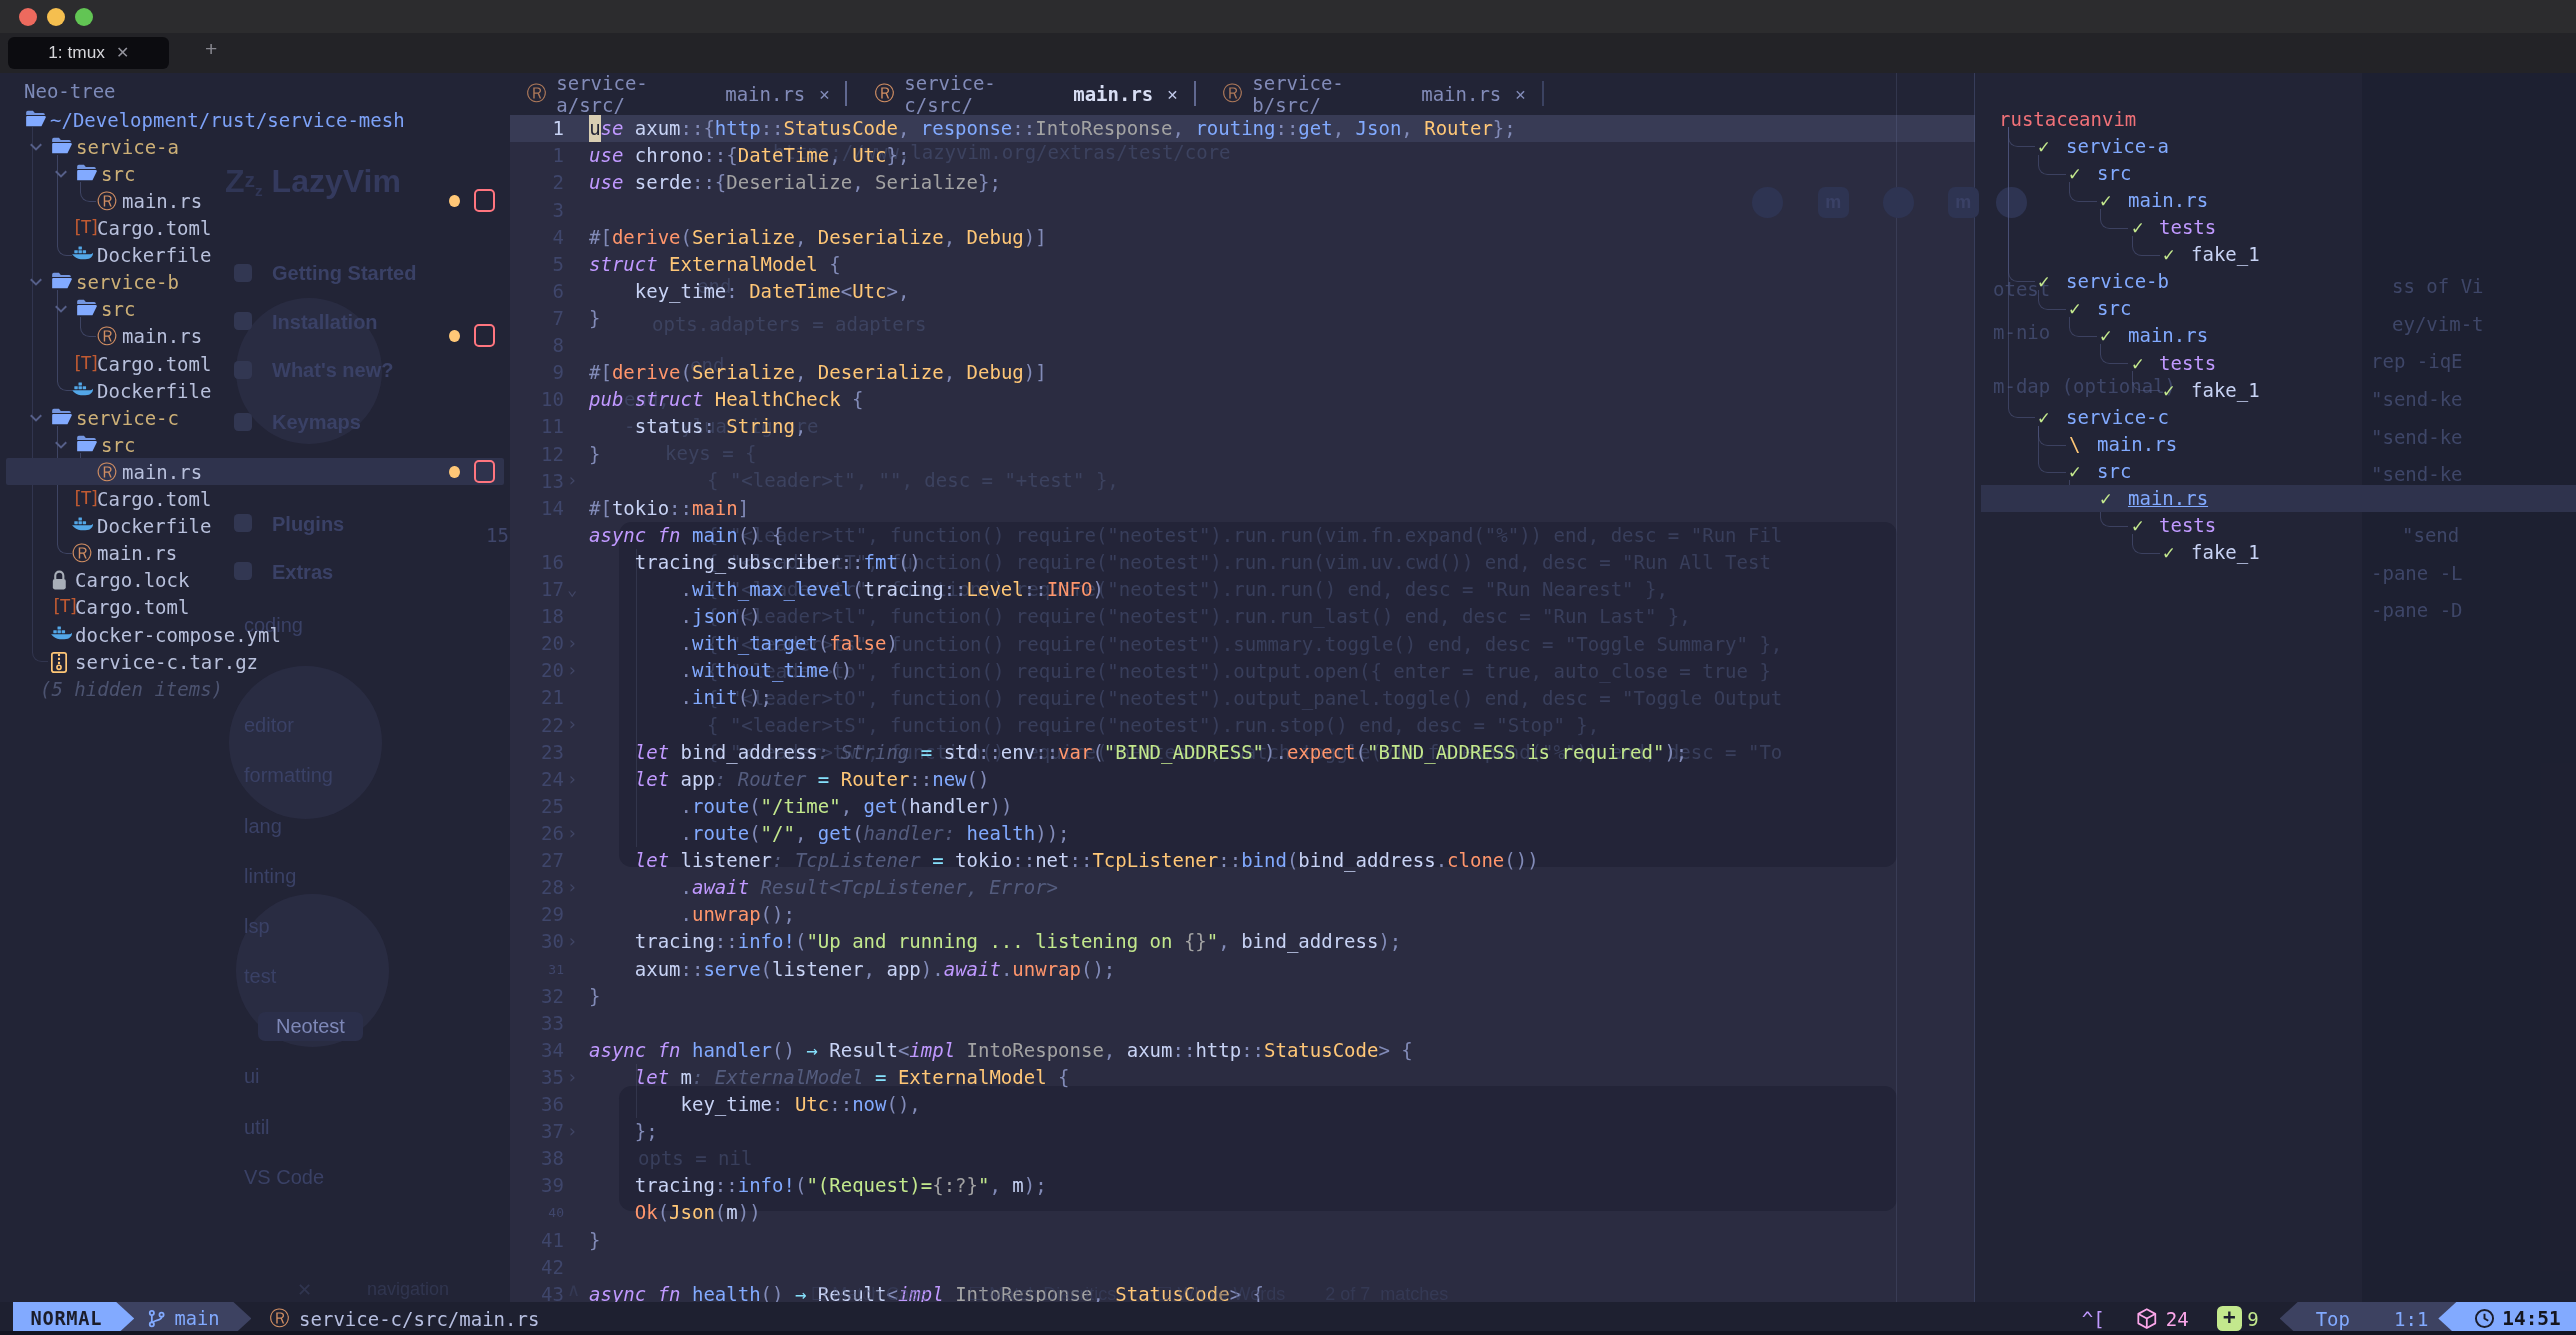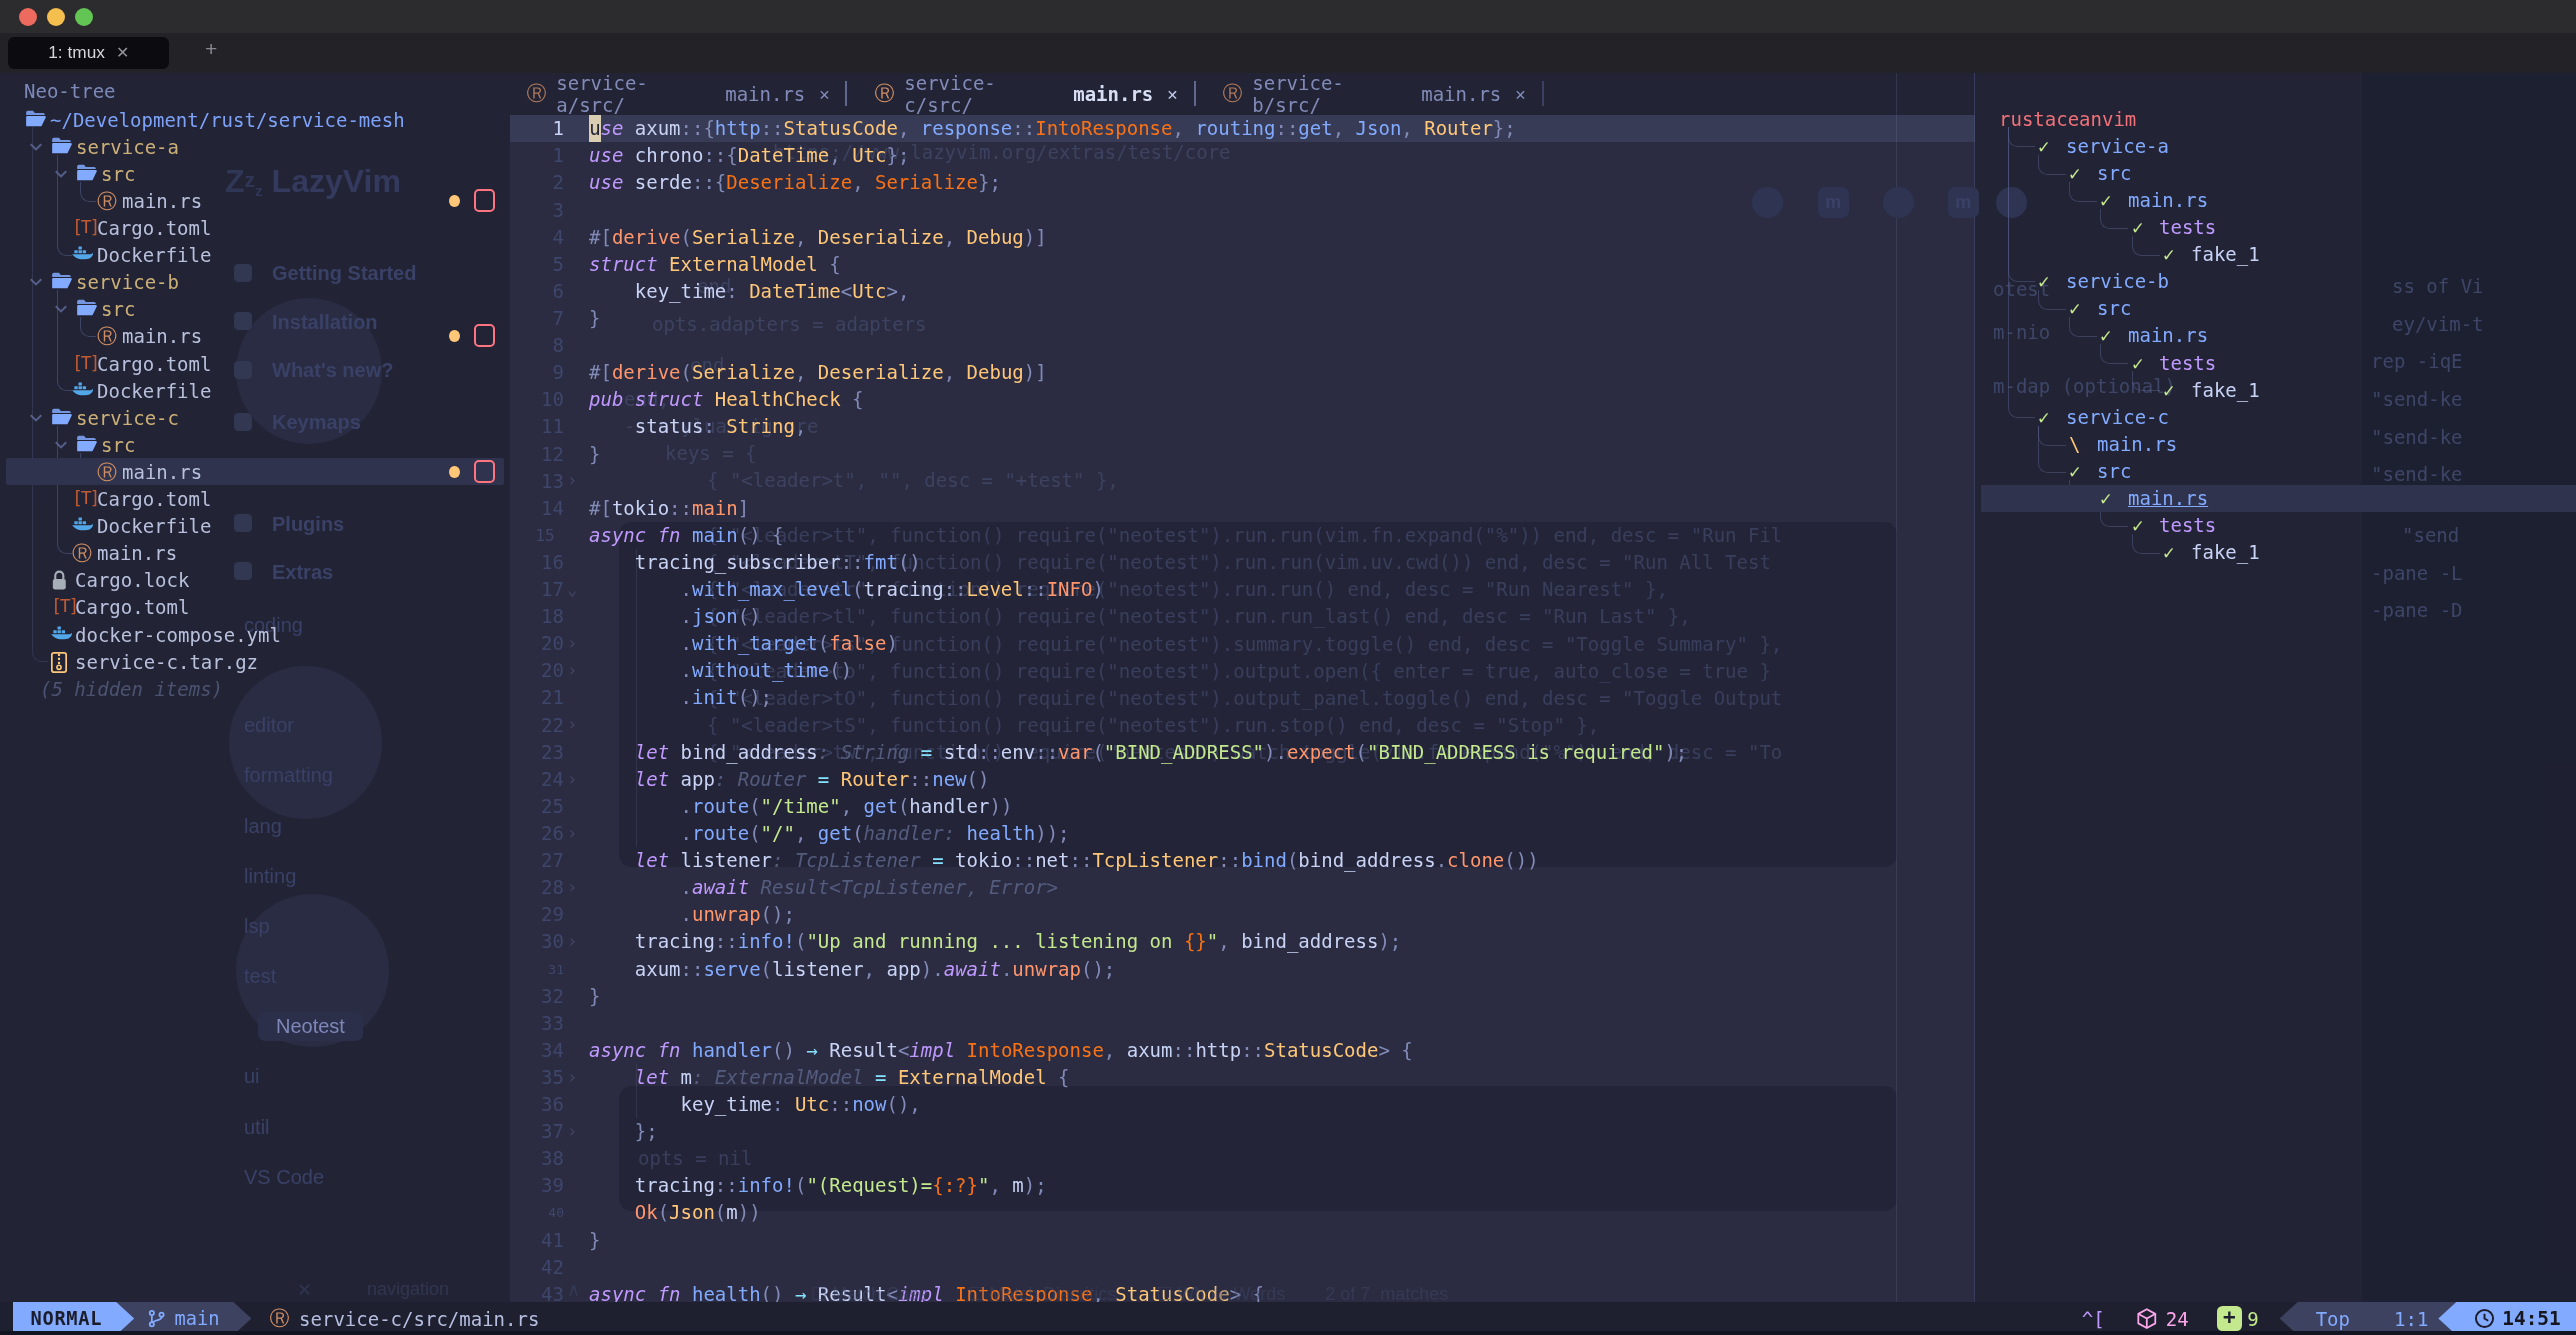--- a/index.html
+++ b/index.html
@@ -17,21 +17,21 @@
   .newtab{position:absolute;left:205px;top:4.2px;color:#87878f;font:21px "Liberation Sans",sans-serif;}
   
   .term{position:absolute;left:0;top:73px;width:2576px;height:1262px;background:#222436;}
   .editor-bg{position:absolute;left:510px;top:42px;width:1465px;height:1229px;background:#2b2c41;}
   .gpanel{position:absolute;background:#232438;border-radius:12.5px;}
   .sepline{position:absolute;top:0;width:1.4px;height:1229px;background:#3b4261;opacity:.85;}
   .ghostline-v{position:absolute;top:0;width:0.7px;height:1229px;background:rgba(110,120,160,.22);}
   .rdark{position:absolute;background:rgba(28,30,47,.72);}
   
   .tk-k{color:#c099ff;font-style:italic}.tk-t{color:#ffc777}.tk-f{color:#82aaff}
-  .tk-s{color:#c3e88d}.tk-e{color:#f97316}.tk-o{color:#86e1fc}.tk-p{color:#828bb8}
+  .tk-s{color:#c3e88d}.tk-e{color:#a3a3a3}.tk-o{color:#86e1fc}.tk-p{color:#828bb8}
   .tk-v{color:#c8d3f5}.tk-c{color:#ff966c}.tk-i{color:#545c7e;font-style:italic}
   
   .statusline{position:absolute;left:0;top:1302px;width:2576px;height:33px;background:#1e2030;z-index:6;}
   .bstrip{position:absolute;left:0;top:1331px;width:2576px;height:4.2px;background:#131421;z-index:7;}
   .pl-r{clip-path:polygon(0 0,calc(100% - 18px) 0,100% 50%,calc(100% - 18px) 100%,0 100%);}
   .pl-l{clip-path:polygon(18px 0,100% 0,100% 100%,18px 100%,0 50%);}
   svg{display:block;}
 </style>
 </head>
 <body>
@@ -400,21 +400,21 @@
         <div style="position: absolute; left: 510px; top: 313px; width: 54px; text-align: right; color: rgb(63, 70, 107); font-size: 19px; line-height: 27px; z-index: 4;">10</div>
         <div style="position: absolute; left: 589px; top: 313px; white-space: pre; font-size: 19px; line-height: 27px; z-index: 4;"><span class="tk-k">pub struct</span><span class="tk-t"> HealthCheck</span><span class="tk-p"> {</span></div>
         <div style="position: absolute; left: 510px; top: 340px; width: 54px; text-align: right; color: rgb(63, 70, 107); font-size: 19px; line-height: 27px; z-index: 4;">11</div>
         <div style="position: absolute; left: 589px; top: 340px; white-space: pre; font-size: 19px; line-height: 27px; z-index: 4;"><span class="tk-v">    status</span><span class="tk-p">: </span><span class="tk-t">String</span><span class="tk-p">,</span></div>
         <div style="position: absolute; left: 510px; top: 368px; width: 54px; text-align: right; color: rgb(63, 70, 107); font-size: 19px; line-height: 27px; z-index: 4;">12</div>
         <div style="position: absolute; left: 589px; top: 368px; white-space: pre; font-size: 19px; line-height: 27px; z-index: 4;"><span class="tk-p">}</span></div>
         <div style="position: absolute; left: 510px; top: 395px; width: 54px; text-align: right; color: rgb(63, 70, 107); font-size: 19px; line-height: 27px; z-index: 4;">13</div>
         <div style="position: absolute; left: 589px; top: 395px; white-space: pre; font-size: 19px; line-height: 27px; z-index: 4;"></div>
         <div style="position: absolute; left: 510px; top: 422px; width: 54px; text-align: right; color: rgb(63, 70, 107); font-size: 19px; line-height: 27px; z-index: 4;">14</div>
         <div style="position: absolute; left: 589px; top: 422px; white-space: pre; font-size: 19px; line-height: 27px; z-index: 4;"><span class="tk-p">#[</span><span class="tk-v">tokio</span><span class="tk-p">::</span><span class="tk-c">main</span><span class="tk-p">]</span></div>
-        <div style="position: absolute; left: 518px; top: 449px; width: 54px; text-align: center; color: rgb(63, 70, 107); font-size: 16px; line-height: 27px; z-index: 4;">15</div>
+        <div style="position: absolute; left: 486px; top: 449px; width: 54px; text-align: left; color: rgb(63, 70, 107); font-size: 19px; line-height: 27px; z-index: 4;">15</div>
         <div style="position: absolute; left: 589px; top: 449px; white-space: pre; font-size: 19px; line-height: 27px; z-index: 4;"><span class="tk-k">async fn</span><span class="tk-f"> main</span><span class="tk-p">() {</span></div>
         <div style="position: absolute; left: 510px; top: 476px; width: 54px; text-align: right; color: rgb(63, 70, 107); font-size: 19px; line-height: 27px; z-index: 4;">16</div>
         <div style="position: absolute; left: 589px; top: 476px; white-space: pre; font-size: 19px; line-height: 27px; z-index: 4;"><span class="tk-v">    tracing_subscriber</span><span class="tk-p">::</span><span class="tk-f">fmt</span><span class="tk-p">()</span></div>
         <div style="position: absolute; left: 510px; top: 503px; width: 54px; text-align: right; color: rgb(63, 70, 107); font-size: 19px; line-height: 27px; z-index: 4;">17</div>
         <div style="position: absolute; left: 589px; top: 503px; white-space: pre; font-size: 19px; line-height: 27px; z-index: 4;"><span class="tk-p">        .</span><span class="tk-f">with_max_level</span><span class="tk-p">(</span><span class="tk-v">tracing</span><span class="tk-p">::</span><span class="tk-t">Level</span><span class="tk-p">::</span><span class="tk-c">INFO</span><span class="tk-p">)</span></div>
         <div style="position: absolute; left: 510px; top: 530px; width: 54px; text-align: right; color: rgb(63, 70, 107); font-size: 19px; line-height: 27px; z-index: 4;">18</div>
         <div style="position: absolute; left: 589px; top: 530px; white-space: pre; font-size: 19px; line-height: 27px; z-index: 4;"><span class="tk-p">        .</span><span class="tk-f">json</span><span class="tk-p">()</span></div>
         <div style="position: absolute; left: 510px; top: 557px; width: 54px; text-align: right; color: rgb(63, 70, 107); font-size: 19px; line-height: 27px; z-index: 4;">20</div>
         <div style="position: absolute; left: 589px; top: 557px; white-space: pre; font-size: 19px; line-height: 27px; z-index: 4;"><span class="tk-p">        .</span><span class="tk-f">with_target</span><span class="tk-p">(</span><span class="tk-c">false</span><span class="tk-p">)</span></div>
         <div style="position: absolute; left: 510px; top: 584px; width: 54px; text-align: right; color: rgb(63, 70, 107); font-size: 19px; line-height: 27px; z-index: 4;">20</div>

